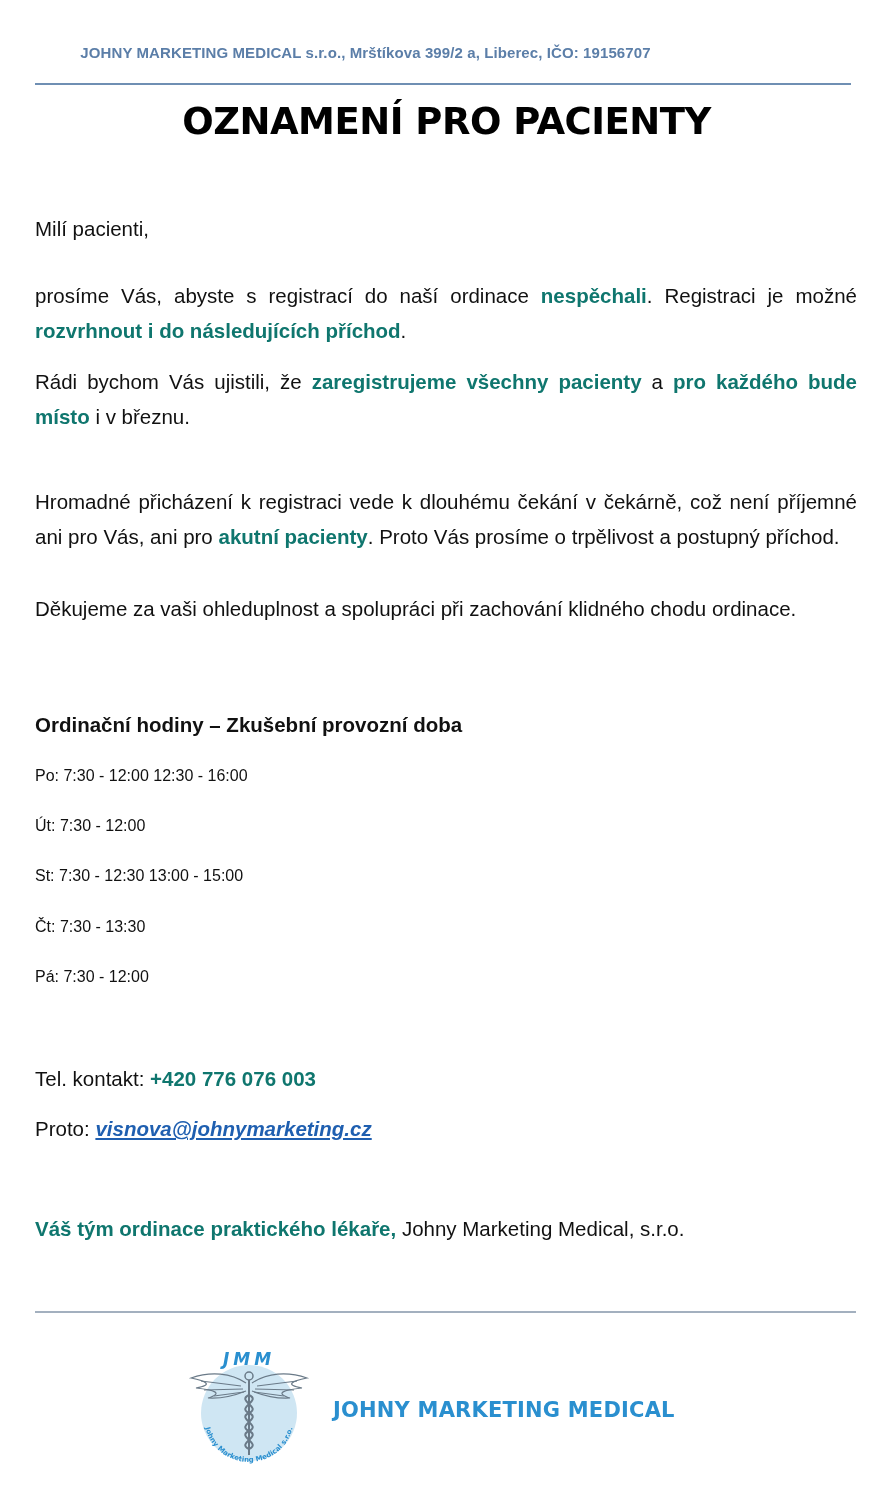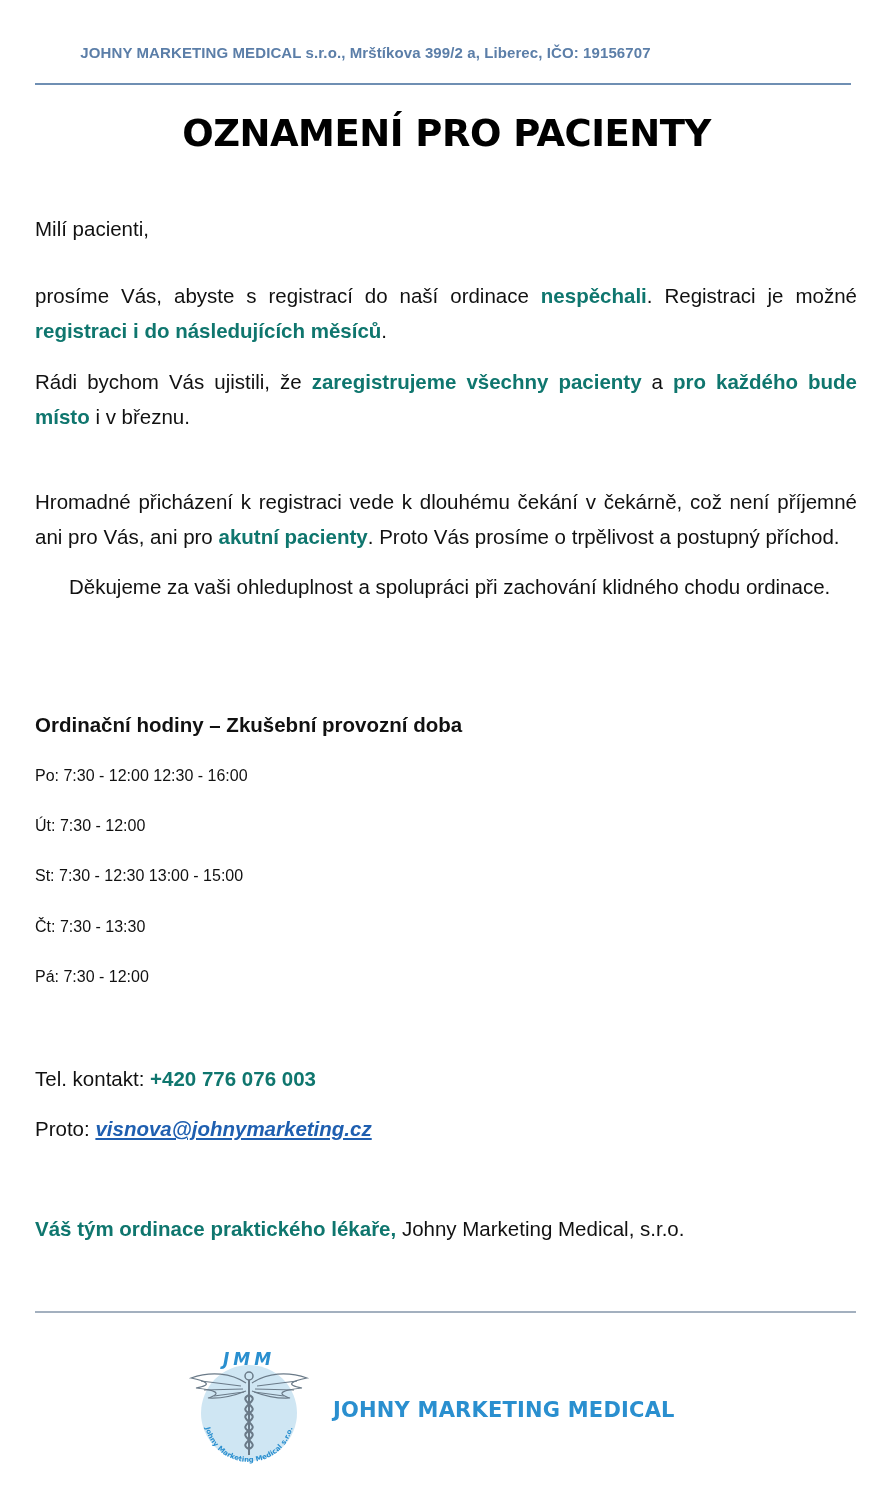--- a/index.html
+++ b/index.html
@@ -11,35 +11,35 @@
       position: absolute; top: 44px; left: 0; width: 731px; text-align: center;
       font-family: "Liberation Sans", sans-serif; font-weight: bold;
       font-size: 15px; color: #5b7ea8; letter-spacing: 0.1px;
     }
     .header-line .normal { font-weight: bold; }
     .rule-top {
       position: absolute; top: 83px; left: 35px; width: 816px; height: 2px;
       background: #6f8fb3;
     }
     .title {
-      position: absolute; top: 112px; left: 0; width: 893px; text-align: center;
+      position: absolute; top: 100px; left: 0; width: 893px; text-align: center;
       font-family: "DejaVu Sans", sans-serif; font-weight: bold; font-size: 37px;
       letter-spacing: -0.5px; color: #000;
     }
     .body-text {
       position: absolute; left: 35px; width: 822px;
       font-family: "Liberation Sans", sans-serif; font-size: 20.5px; line-height: 35px;
       color: #111; text-align: justify;
     }
     .body-text b { font-weight: bold; color: #0f766e; }
     .greeting { top: 211px; font-weight: normal; }
     .p1 { top: 278px; }
     .p2 { top: 364px; }
     .p3 { top: 484px; }
-    .p4 { top: 569px; margin-left: 34px; }
+    .p4 { top: 591px; }
     .hours-head { top: 707px; font-weight: bold; }
     .hours-row { font-size: 16px; }
     .contact a {
       color: #1f5fb0; text-decoration: underline; font-weight: bold; font-style: italic;
     }
     .rule-bottom {
       position: absolute; top: 1311px; left: 35px; width: 821px; height: 2px;
       background: #a3b0bf;
     }
     .logo {
@@ -57,21 +57,21 @@
 <div class="header-line">
   <span>JOHNY MARKETING MEDICAL</span><span class="normal"> s.r.o., Mrštíkova 399/2 a, Liberec, IČO: 19156707</span>
 </div>
 <div class="rule-top"></div>
 
 <div class="title">OZNAMENÍ PRO PACIENTY</div>
 
 <div class="body-text greeting">Milí pacienti,</div>
 
 <div class="body-text p1">
-  <span>prosíme Vás, abyste s registrací do naší ordinace </span><b>nespěchali</b><span>. Registraci je možné </span><b>registraci i do následujících měsíců</b><span>.</span>
+  <span>prosíme Vás, abyste s registrací do naší ordinace </span><b>nespěchali</b><span>. Registraci je možné </span><b>rozvrhnout i do následujících příchod</b><span>.</span>
 </div>
 
 <div class="body-text p2">
   <span>Rádi bychom Vás ujistili, že </span><b>zaregistrujeme všechny pacienty</b><span> a </span><b>pro každého bude místo</b><span> i v březnu.</span>
 </div>
 
 <div class="body-text p3">
   <span>Hromadné přicházení k registraci vede k dlouhému čekání v čekárně, což není příjemné ani pro Vás, ani pro </span><b>akutní pacienty</b><span>. Proto Vás prosíme o trpělivost a postupný příchod.</span>
 </div>
 

